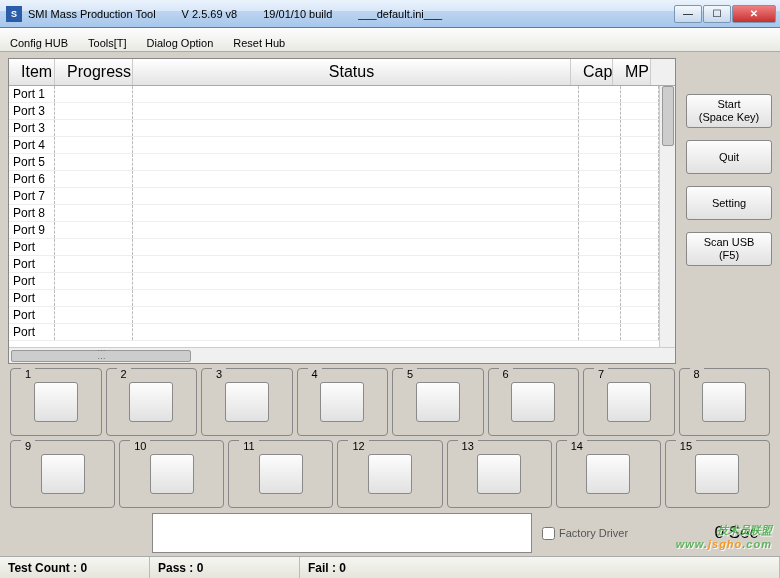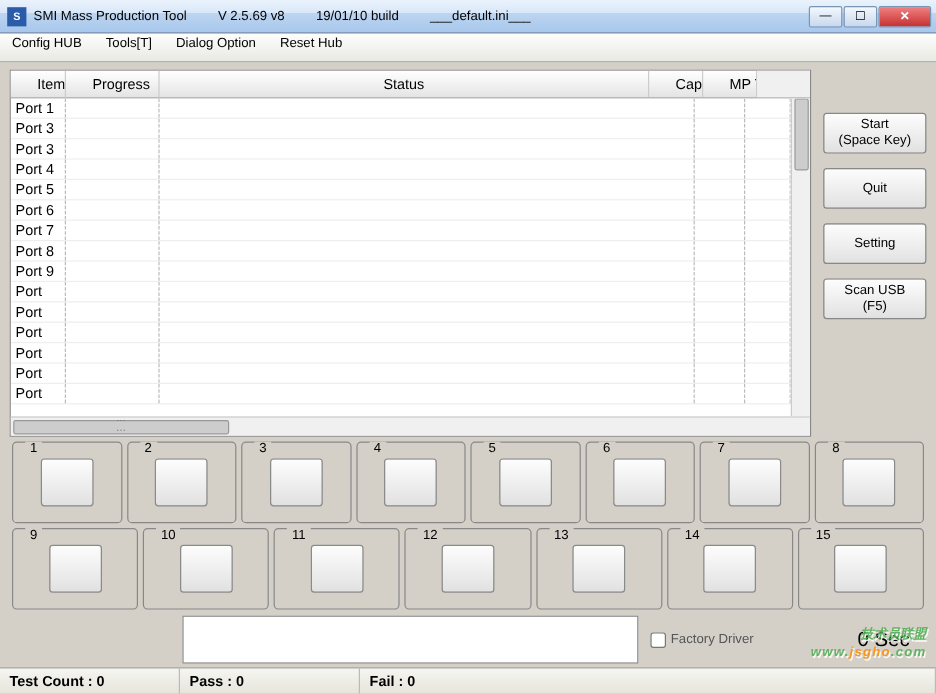--- a/index.html
+++ b/index.html
@@ -8,30 +8,30 @@
 
 .titlebar { height: 28px; background: linear-gradient(to bottom, #eaf3fc 0%, #d9e7f9 40%, #bdd5f0 41%, #a7c7ec 100%); display: flex; align-items: center; border-bottom: 1px solid #5a7ea8; }
 .titlebar .icon { width: 16px; height: 16px; margin: 0 6px; background: #2a5caa; display: flex; align-items: center; justify-content: center; color: #fff; font-size: 9px; font-weight: bold; }
 .titlebar .title-text { font-size: 12px; color: #000; display: flex; gap: 26px; }
 .titlebar .spacer { flex: 1; }
 .winbtns { display: flex; height: 18px; margin-right: 4px; }
 .winbtn { width: 28px; height: 18px; border: 1px solid #7a96b5; background: linear-gradient(to bottom, #f4f8fc, #c7d8ee); margin-left: 1px; display: flex; align-items: center; justify-content: center; font-size: 10px; cursor: pointer; border-radius: 2px; }
 .winbtn.close { background: linear-gradient(to bottom, #f08080, #c73030); color: #fff; width: 44px; font-weight: bold; }
 
 
-.menubar { height: 24px; background: linear-gradient(to bottom, #fdfdfd, #e9e9e3); display: flex; align-items: flex-start; padding: 0 6px; border-bottom: 1px solid #aaa; gap: 12px; font-size: 12px; }
+.menubar { height: 24px; background: linear-gradient(to bottom, #fdfdfd, #e9e9e3); display: flex; align-items: flex-end; padding: 0 6px; border-bottom: 1px solid #aaa; gap: 12px; font-size: 12px; }
 .menubar span { cursor: pointer; padding: 2px 4px; }
 
 
 .main { display: flex; height: 312px; background: #d4d0c8; padding: 6px 8px 0 8px; gap: 10px; }
 
 
 .tablewrap { flex: 1; border: 1px solid #888; background: #fff; display: flex; flex-direction: column; }
 .thead { display: flex; background: linear-gradient(to bottom, #fff, #e4e4e4); border-bottom: 1px solid #aaa; flex-shrink: 0; }
-.th { border-right: 1px solid #ccc; padding: 4px 22px; font-size: 12px; white-space: nowrap; overflow: hidden; text-align: center; }
+.th { border-right: 1px solid #ccc; padding: 4px 12px; font-size: 16px; white-space: nowrap; overflow: hidden; text-align: center; }
 .th.item { width: 46px; }
 .th.progress { width: 78px; }
 .th.status { flex: 1; }
 .th.capa { width: 42px; }
 .th.mpt { width: 38px; }
 .th.scroll { width: 16px; background: #f0f0f0; border-right: none; }
 .tbody { flex: 1; overflow: hidden; display: flex; }
 .rows { flex: 1; overflow: hidden; }
 .row { display: flex; height: 17px; border-bottom: 1px solid #eee; }
 .cell { border-right: 1px dashed #bbb; padding: 1px 4px; font-size: 12px; overflow: hidden; }

